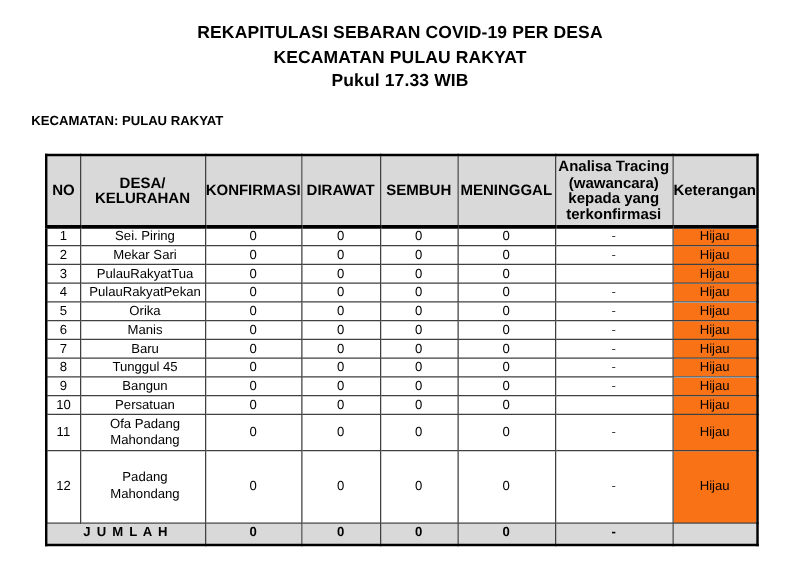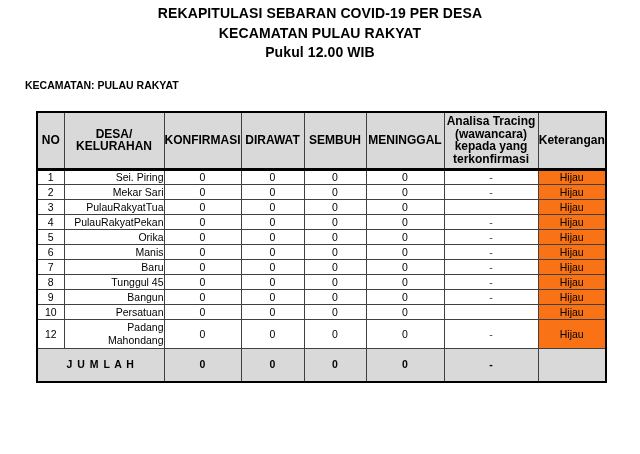--- a/index.html
+++ b/index.html
@@ -7,21 +7,21 @@
   .page {
     width: 640px;
     height: 454px;
     background: #ffffff;
     font-family: "Liberation Sans", sans-serif;
     color: #000;
     overflow: hidden;
     position: relative;
   }
   .title-block {
-    padding-top: 4px;
+    padding-top: 16px;
     text-align: center;
     font-weight: bold;
     font-size: 14px;
     line-height: 19.5px;
     letter-spacing: 0.1px;
   }
   .section-label {
     margin: 16px 0 20px 25px;
     font-weight: bold;
     font-size: 10.5px;
@@ -50,46 +50,46 @@
   table.covid tbody tr { height: 15px; }
   table.covid tbody tr:nth-child(11) { height: 29px; }
   table.covid tbody tr:nth-child(12) { height: 58px; }
   table.covid td {
     font-size: 10.5px;
     text-align: center;
     vertical-align: middle;
     line-height: 13px;
   }
   table.covid td.cell-desa {
-    text-align: right;
+    text-align: center;
     padding-left: 4px;
     white-space: pre-line;
   }
   table.covid tbody tr:nth-child(12) td.cell-desa {
     vertical-align: bottom;
     padding-bottom: 16px;
   }
   table.covid td.cell-analisa { color: #3f3f3f; }
   table.covid td.cell-keterangan { background: #f97316; }
-  table.covid tfoot tr { height: 33px; }
+  table.covid tfoot tr { height: 17px; }
   table.covid tfoot td {
     background: #D9D9D9;
     font-weight: bold;
     border-top: 1px solid #000;
   }
   table.covid tfoot td.footer-label { letter-spacing: 1px; }
 </style>
 </head>
 <body>
 
 <div class="page">
   <div class="title-block">
     <div>REKAPITULASI SEBARAN COVID-19 PER DESA</div>
     <div>KECAMATAN PULAU RAKYAT</div>
-    <div>Pukul 12.00 WIB</div>
+    <div>Pukul 17.33 WIB</div>
   </div>
 
   <div class="section-label">KECAMATAN: PULAU RAKYAT</div>
 
   <table class="covid">
     <colgroup>
       <col style="width:27px">
       <col style="width:100px">
       <col style="width:77px">
       <col style="width:63px">
@@ -209,20 +209,31 @@
           <td class="cell-no">10</td>
           <td class="cell-desa">Persatuan</td>
           <td class="cell-konfirmasi">0</td>
           <td class="cell-dirawat">0</td>
           <td class="cell-sembuh">0</td>
           <td class="cell-meninggal">0</td>
           <td class="cell-analisa"></td>
           <td class="cell-keterangan">Hijau</td>
         </tr>
         <tr>
+          <td class="cell-no">11</td>
+          <td class="cell-desa">Ofa Padang
+Mahondang</td>
+          <td class="cell-konfirmasi">0</td>
+          <td class="cell-dirawat">0</td>
+          <td class="cell-sembuh">0</td>
+          <td class="cell-meninggal">0</td>
+          <td class="cell-analisa">-</td>
+          <td class="cell-keterangan">Hijau</td>
+        </tr>
+        <tr>
           <td class="cell-no">12</td>
           <td class="cell-desa">Padang
 Mahondang</td>
           <td class="cell-konfirmasi">0</td>
           <td class="cell-dirawat">0</td>
           <td class="cell-sembuh">0</td>
           <td class="cell-meninggal">0</td>
           <td class="cell-analisa">-</td>
           <td class="cell-keterangan">Hijau</td>
         </tr>

